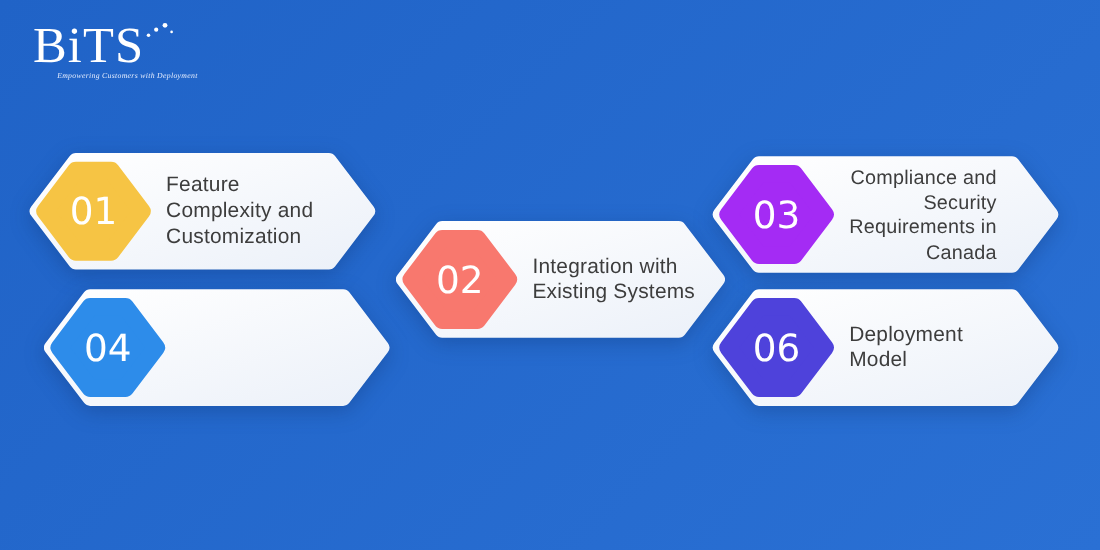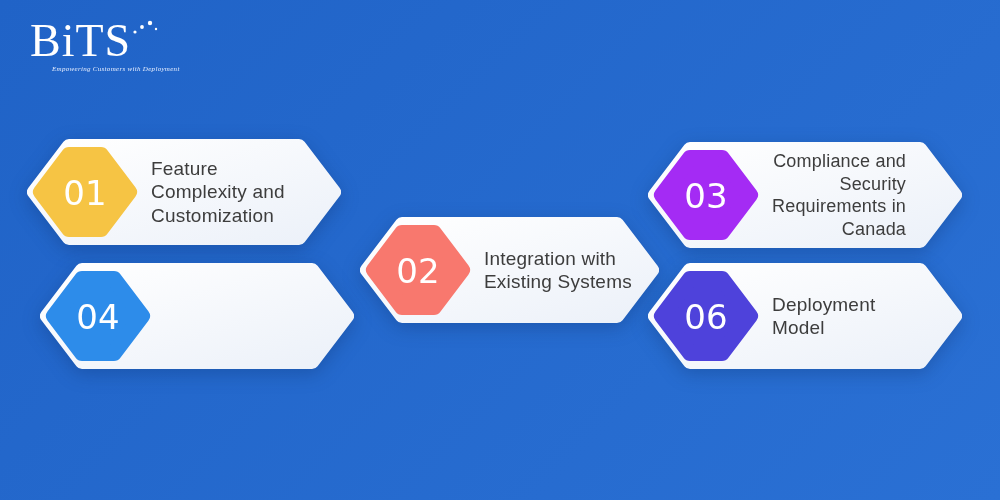--- a/index.html
+++ b/index.html
@@ -76,21 +76,21 @@
     <svg viewBox="0 0 320 112">
       <polygon class="banner-poly" points="10,56 45,10 275,10 310,56 275,102 45,102"></polygon>
       <polygon class="hex-poly" points="17,56 45,19 77,19 105,56 77,93 45,93" fill="#F6C444" stroke="#F6C444"></polygon>
       <text class="num" x="61" y="57">01</text>
     </svg>
     <div class="label">Feature
 Complexity and
 Customization</div>
   </div>
 
-  <div class="item" style="left:357px;top:214px;width:305px;height:112px;">
+  <div class="item" style="left:357px;top:198px;width:305px;height:112px;">
     <svg viewBox="0 0 305 112">
       <polygon class="banner-poly" points="10,56 45,10 260,10 295,56 260,102 45,102"></polygon>
       <polygon class="hex-poly" points="17,56 45,19 77,19 105,56 77,93 45,93" fill="#F8786E" stroke="#F8786E"></polygon>
       <text class="num" x="61" y="57">02</text>
     </svg>
     <div class="label">Integration with
 Existing Systems</div>
   </div>
 
   <div class="item" style="left:645px;top:138px;width:320px;height:114px;">

